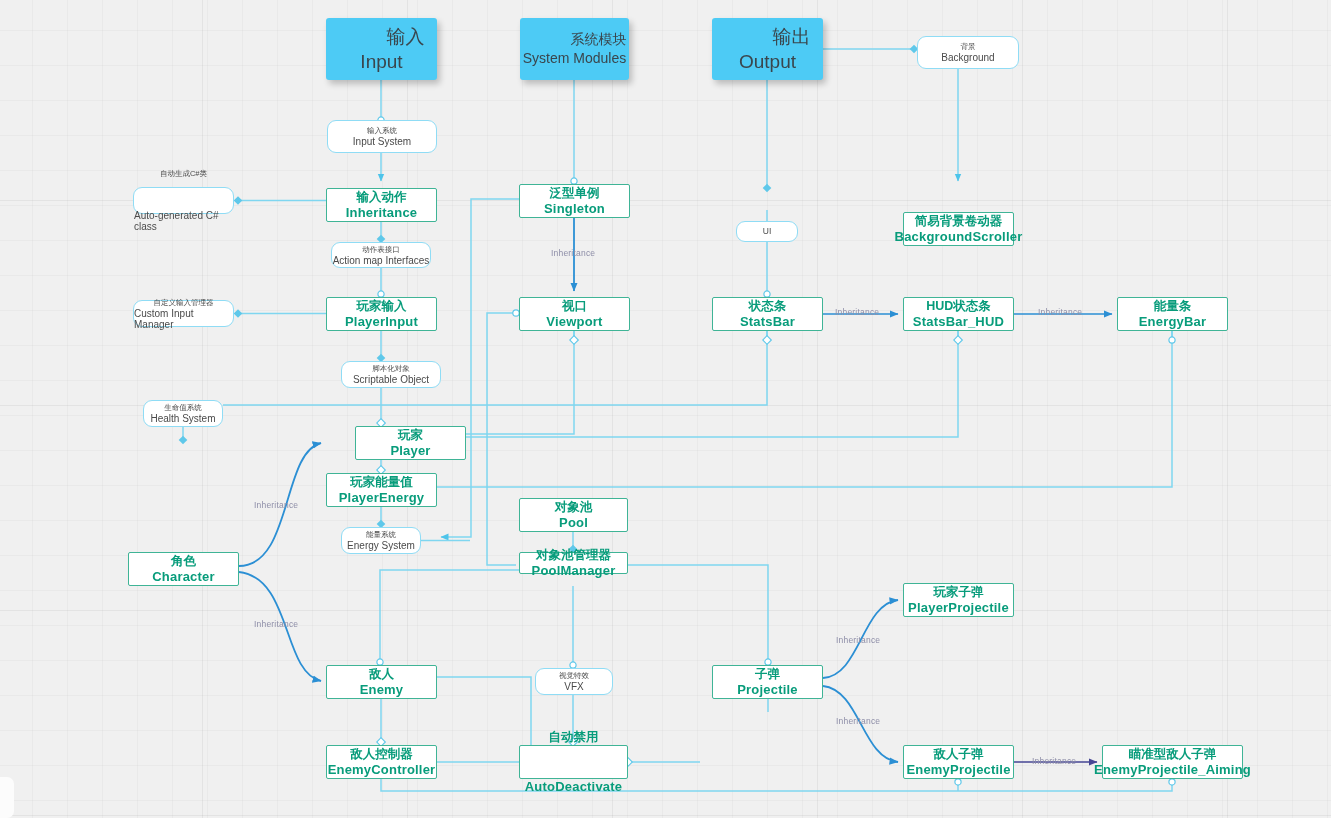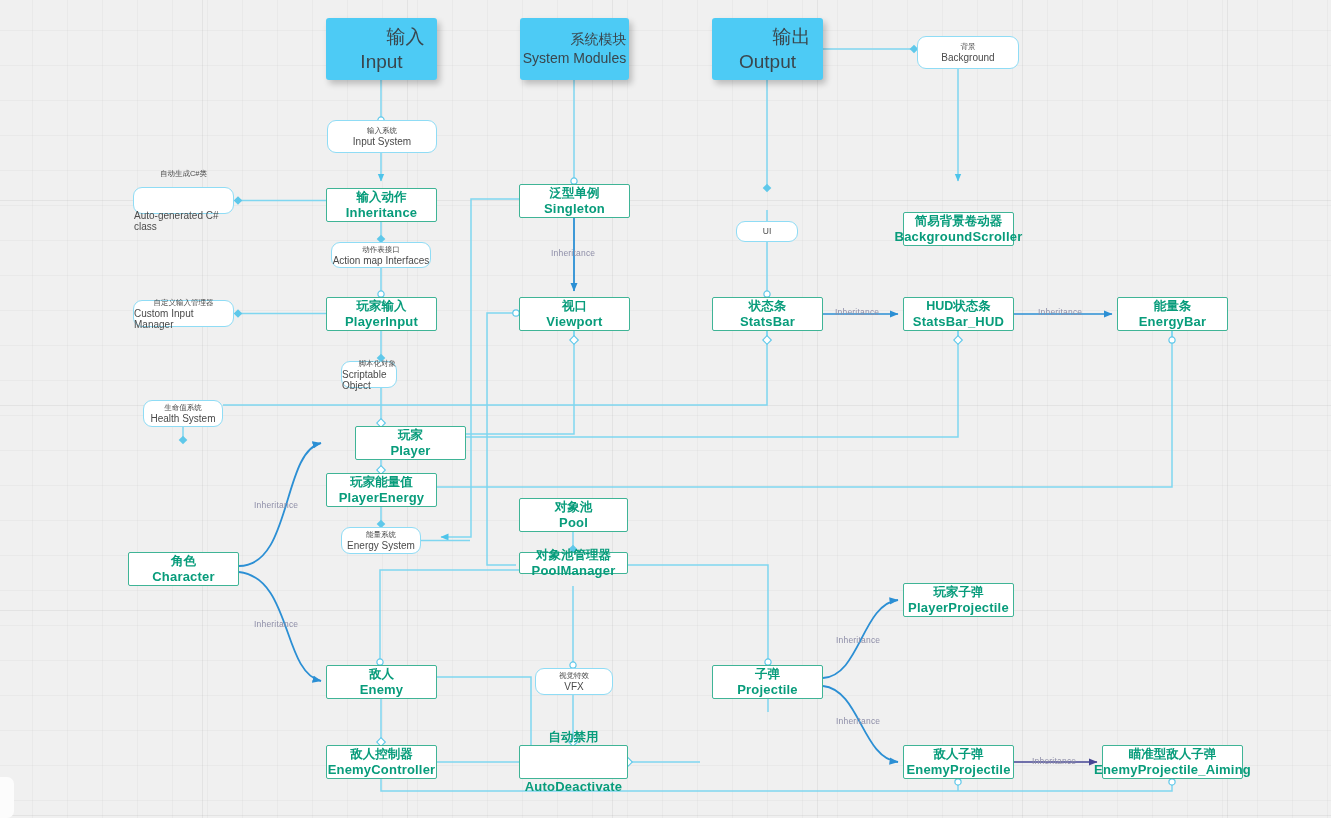--- a/index.html
+++ b/index.html
@@ -231,21 +231,21 @@
 
     <div class="node note" style="left:133px;top:300px;width:101px;height:27px;">
       <div class="cn">自定义输入管理器</div>
       <div class="en">Custom Input Manager</div>
     </div>
 
     <div class="node note one" style="left:736px;top:191px;width:62px;height:21px;margin-top:30px;">
       <div class="en">UI</div>
     </div>
 
-    <div class="node note" style="left:341px;top:361px;width:56px;height:27px;align-items:flex-end;">
+    <div class="node note" style="left:341px;top:361px;width:100px;height:27px;">
       <div class="cn">脚本化对象</div>
       <div class="en">Scriptable Object</div>
     </div>
 
     <div class="node note" style="left:143px;top:400px;width:80px;height:27px;">
       <div class="cn">生命值系统</div>
       <div class="en">Health System</div>
     </div>
 
     <div class="node note" style="left:341px;top:527px;width:80px;height:27px;">

